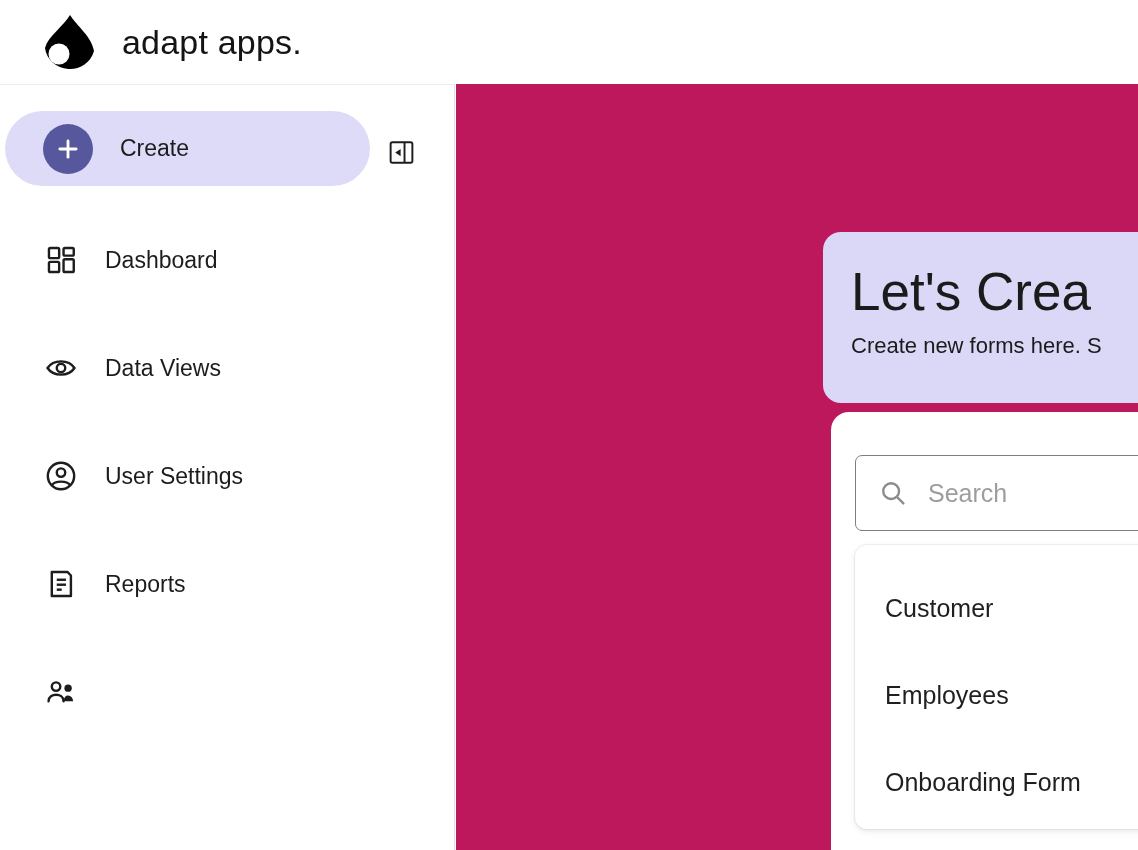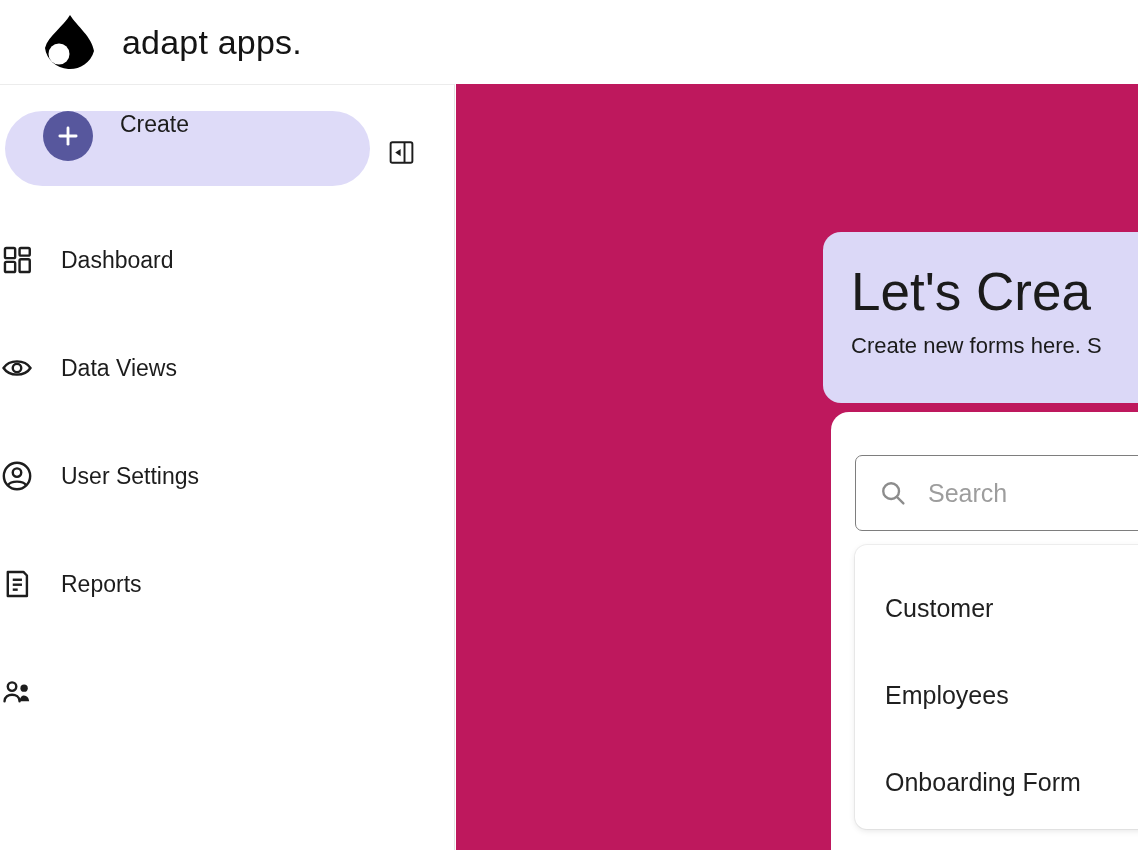--- a/index.html
+++ b/index.html
@@ -27,37 +27,37 @@
   
   .sidebar {
     position: absolute; left: 0; top: 84px; width: 455px; bottom: 0;
     background: #ffffff;
     border-top: 1px solid #ececec;
     border-right: 1px solid #e2e2e2;
   }
   .create-pill {
     position: absolute; left: 5px; top: 26px; width: 365px; height: 75px;
     background: #dedbf8; border-radius: 38px;
-    display: flex; cursor: pointer;
+    display: flex; align-items: center; cursor: pointer;
   }
   .create-circle {
     margin-left: 38px; width: 50px; height: 50px; border-radius: 50%;
     background: #57579d; display: flex; align-items: center; justify-content: center;
     flex: 0 0 auto;
   }
   .create-label { margin-left: 27px; font-size: 23px; color: #1c1c1c; }
   .collapse-btn {
     position: absolute; left: 386px; top: 52px; width: 31px; height: 31px;
     display: flex; align-items: center; justify-content: center; cursor: pointer;
     background: #ffffff;
   }
   .menu { position: absolute; left: 0; top: 121px; width: 455px; }
   .menu-item {
     height: 108px; display: flex; align-items: center;
-    cursor: pointer;
+    padding-left: 44px; cursor: pointer;
   }
   .menu-icon { width: 34px; height: 34px; flex: 0 0 auto; }
   .menu-label { margin-left: 27px; font-size: 23px; color: #1c1c1c; }
 
   
   .main {
     position: absolute; left: 456px; top: 84px; right: 0; bottom: 0;
     background: #be185d; overflow: hidden; padding-left: 8px;
   }
   .hero-card {

